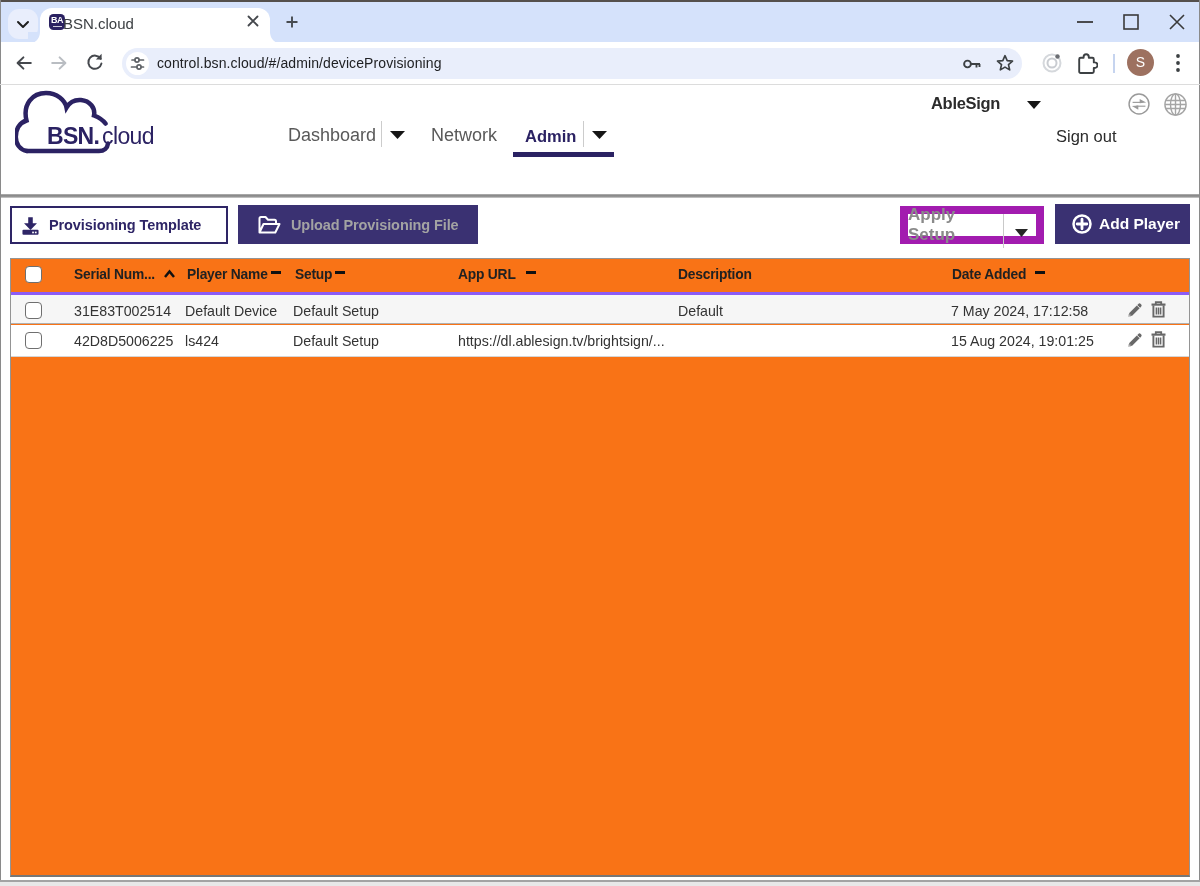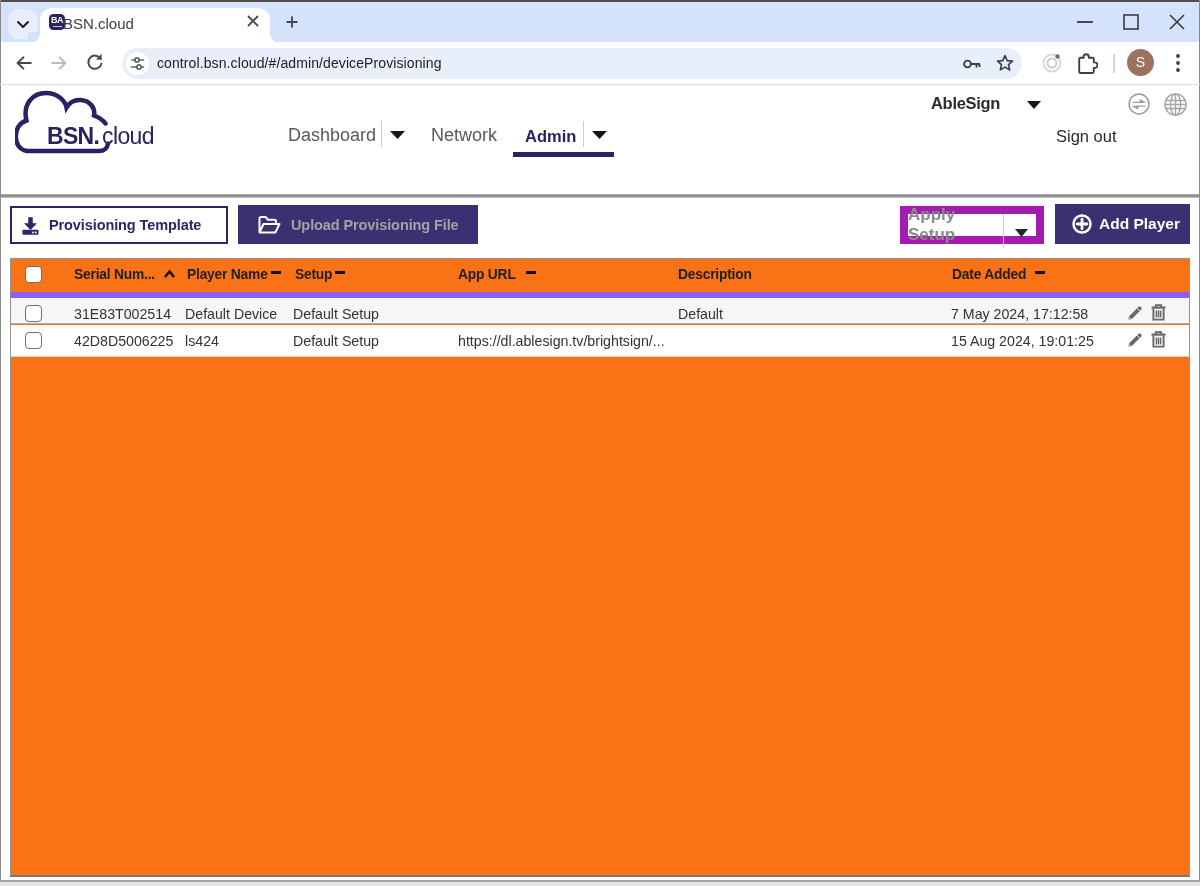--- a/index.html
+++ b/index.html
@@ -55,21 +55,21 @@
 #btn-upload { left:237px; top:121px; width:240px; height:39px; background:#3a3172; color:#a3a3a3; font-size:14.5px; letter-spacing:-0.1px; justify-content:flex-start; padding-left:19px; }
 #btn-apply { left:899px; top:122px; width:144px; height:38px; border:8px solid #a21caf; color:#8a8a8a; background:#fff; font-size:17px; }
 #btn-add { left:1054px; top:120px; width:135px; height:40px; background:#3a3172; color:#fff; font-size:15.5px; justify-content:flex-start; padding-left:17px; }
 
 
 #tbox { position:absolute; left:9px; top:174px; width:1180px; height:619px; border:1px solid #949494; border-bottom:2px solid #777; background:#f97316; }
 .cb { position:absolute; left:14px; width:17px; height:17px; border:1.6px solid #6f6f6f; border-radius:4px; background:#fff; }
 .hrow { position:absolute; left:0; top:0; width:100%; height:33px; font-weight:bold; color:#212121; font-size:13.8px; letter-spacing:-0.2px; }
 .hrow div, .trow div { position:absolute; top:8px; white-space:nowrap; }
 .trow { position:absolute; left:0; width:100%; height:32px; color:#333; font-size:14.2px; }
-.r1 { top:33px; background:#f6f6f6; border-top:6px solid #8b5cf6; border-bottom:1px solid #b0b0b0; }
+.r1 { top:33px; background:#f6f6f6; border-top:3px solid #8b5cf6; border-bottom:1px solid #b0b0b0; }
 .r2 { top:66px; background:#fff; border-bottom:1px solid #d5d5d5; }
 .dash { position:absolute !important; top:12px !important; width:10px; height:3px; background:#111; }
 </style>
 </head>
 <body>
 
 <div id="tabbar">
   <div id="tabsearch">
     <svg width="30" height="30" viewBox="0 0 30 30">
         <path d="M10 13 l5 5 l5 -5" stroke="#1f1f1f" stroke-width="2" fill="none" stroke-linecap="round" stroke-linejoin="round"></path>

